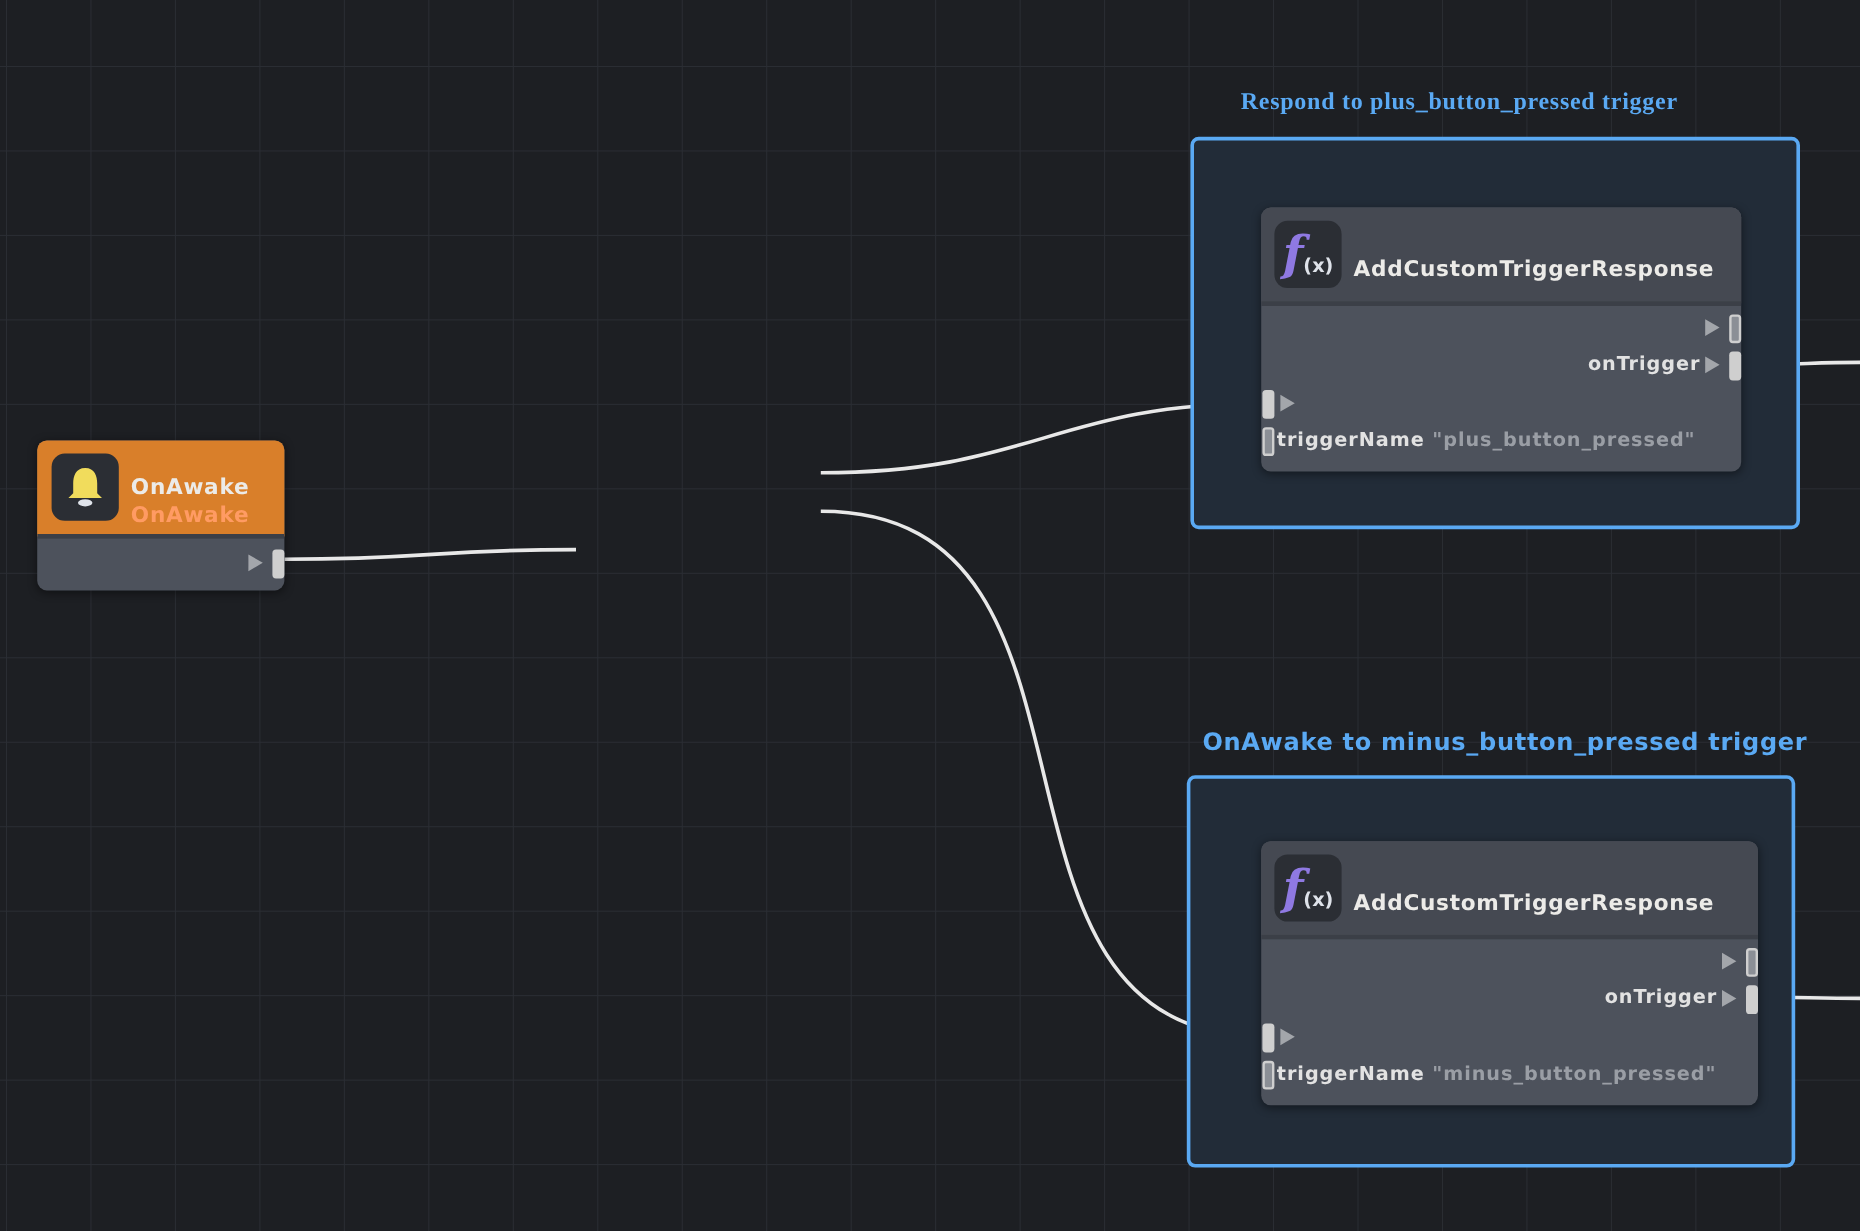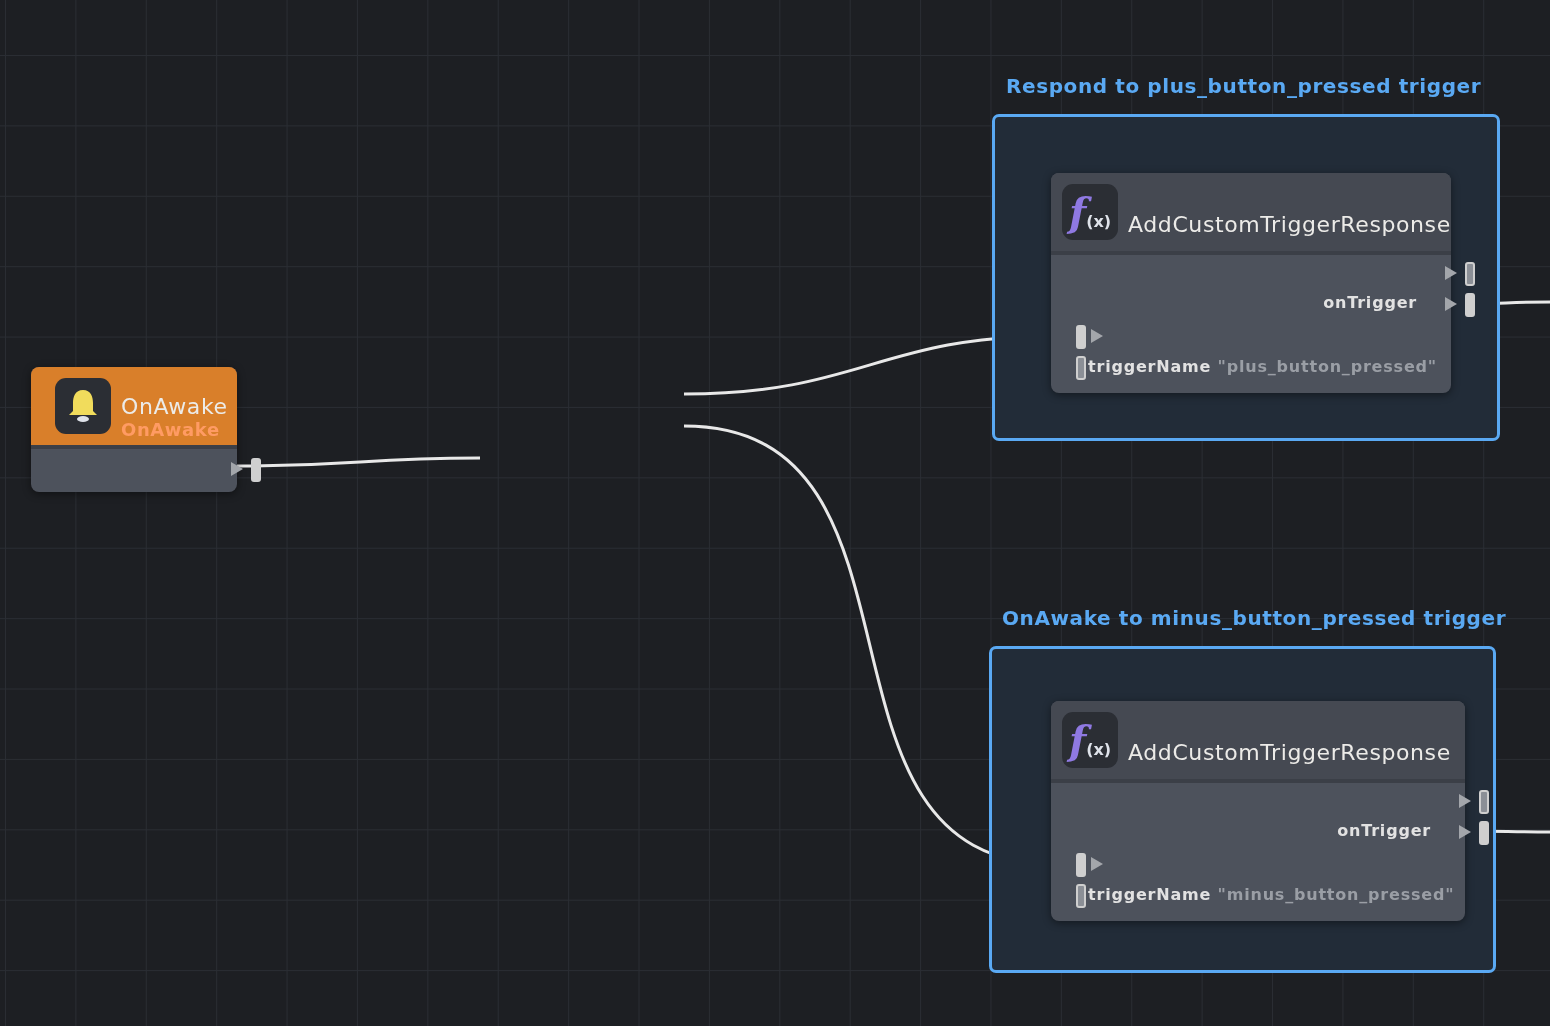--- a/index.html
+++ b/index.html
@@ -27,26 +27,26 @@
   }
 
   .node {
     position: absolute; border-radius: 8px; overflow: visible;
     background: #4d525c; box-shadow: 0 2px 8px rgba(0,0,0,0.45);
   }
   .node .head {
     position: relative; border-radius: 8px 8px 0 0; display: flex; align-items: center;
     box-sizing: border-box; border-bottom: 4px solid #3b3f47;
   }
-  .node .body { position: relative; margin-left: 24px; }
+  .node .body { position: relative; }
   .icon-tile {
     width: 56px; height: 56px; border-radius: 11px; background: #2b2e34;
     display: flex; align-items: center; justify-content: center; flex: none;
   }
-  .title { color: #ecebe8; font-weight: normal; font-size: 22px; letter-spacing: 0.6px; white-space: nowrap; margin-top: 24px; }
+  .title { color: #ecebe8; font-weight: bold; font-size: 18px; letter-spacing: 0.6px; white-space: nowrap; margin-top: 24px; }
   .subtitle { color: #ff9b63; font-weight: bold; font-size: 18px; letter-spacing: 0.6px; }
 
   .port { position: absolute; width: 10px; height: 24px; background: #cfcfcf; border-radius: 3px; }
   .port.hollow { background: #8b8f96; border: 2px solid #cfcfcf; box-sizing: border-box; width: 10px; }
   .tri {
     position: absolute; width: 0; height: 0;
     border-top: 7px solid transparent; border-bottom: 7px solid transparent;
     border-left: 12px solid #a3a6ab;
   }
   .pin-label { position: absolute; color: #e2e2e2; font-size: 16px; font-weight: bold; letter-spacing: 0.8px; white-space: nowrap; }
@@ -58,28 +58,28 @@
 <div class="canvas">
 
   <svg class="wires" viewBox="0 0 1550 1026">
     <path d="M 237 466 C 360 466, 360 458, 480 458"></path>
     <path d="M 684 394 C 860 394, 880 336, 1054 336"></path>
     <path d="M 684 426 C 950 426, 790 864, 1054 864"></path>
     <path d="M 1450 304 C 1500 304, 1510 302, 1550 302"></path>
     <path d="M 1464 831 C 1500 831, 1515 832, 1550 832"></path>
   </svg>
 
-  <div class="group-title" style="left:1006px; top:74px;">Respond to plus_button_pressed trigger</div>
+  <div class="group-title" style="left:1034px; top:74px;font-family:Liberation Serif, serif;">Respond to plus_button_pressed trigger</div>
   <div class="group-box" style="left:992px; top:114px; width:508px; height:327px;"></div>
 
   <div class="group-title" style="left:1002px; top:606px;">OnAwake to minus_button_pressed trigger</div>
   <div class="group-box" style="left:989px; top:646px; width:507px; height:327px;"></div>
 
   <div class="node" style="left:31px; top:367px; width:206px; height:125px;">
-    <div class="head" style="height:82px; background:#d97f2a; padding-left:24px;">
+    <div class="head" style="height:82px; background:#d97f2a; padding-left:12px;">
       <div class="icon-tile">
         <svg width="34" height="38" viewBox="0 0 34 38">
           <path d="M17 3 C9 3 7 10 7 16 L7 24 L3 28 L31 28 L27 24 L27 16 C27 10 25 3 17 3 Z" fill="#f1dc5c"></path>
           <ellipse cx="17" cy="32" rx="6" ry="3" fill="#dfe3ea"></ellipse>
         </svg>
       </div>
       <div style="margin-left:10px; line-height:23px;">
         <div class="title">OnAwake</div>
         <div class="subtitle">OnAwake</div>
       </div>

